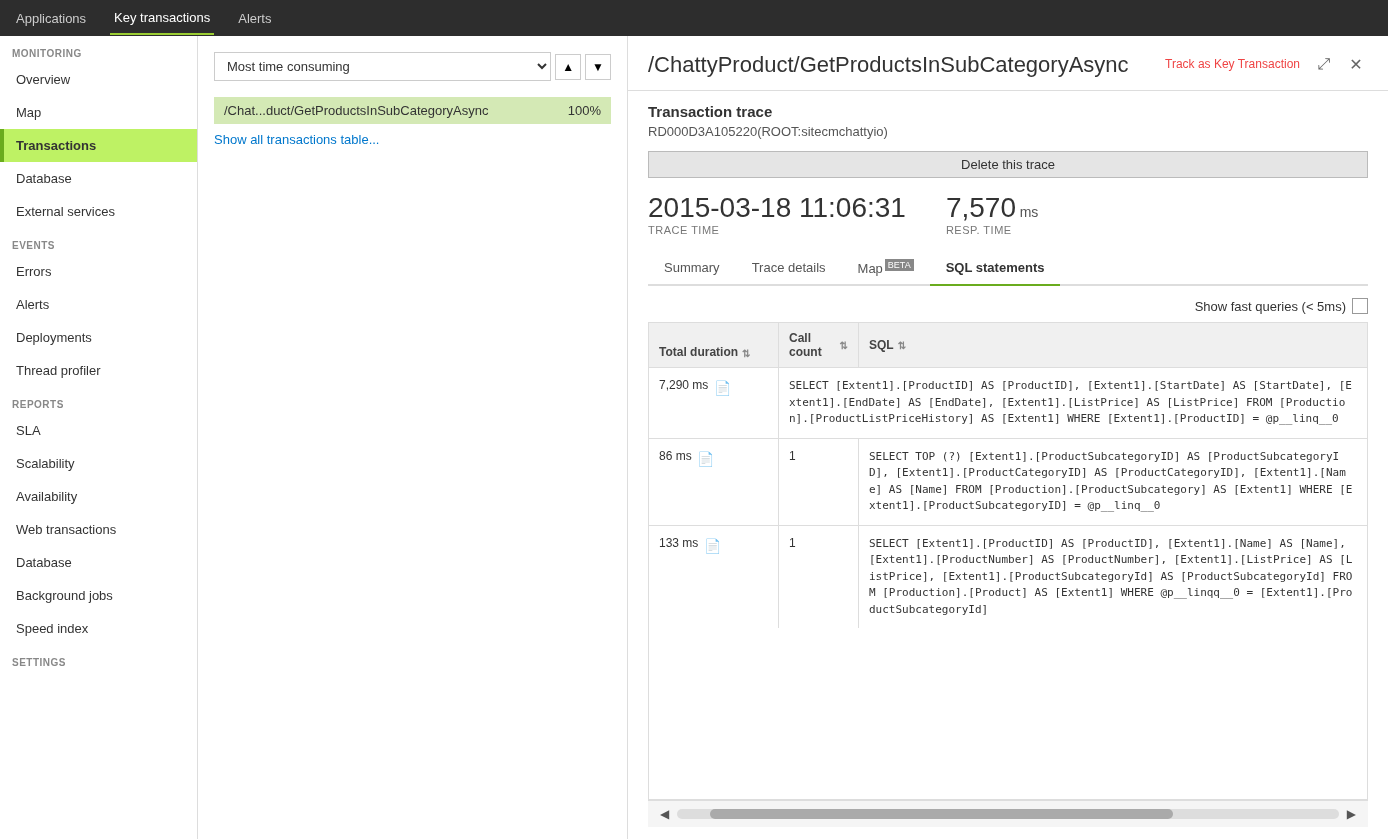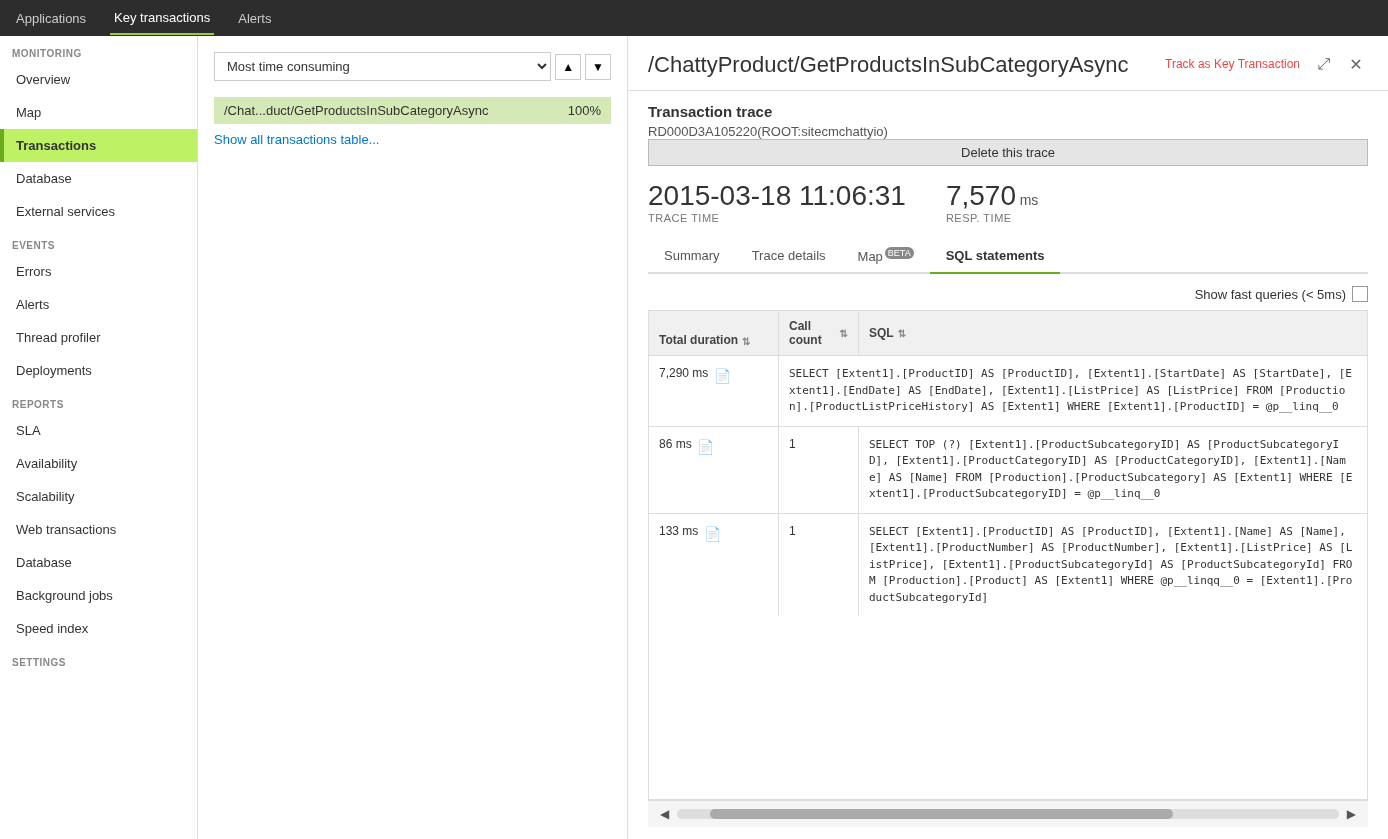--- a/index.html
+++ b/index.html
@@ -171,20 +171,21 @@
       padding: 12px 20px;
       flex: 1;
       display: flex;
       flex-direction: column;
       overflow: hidden;
     }
     .trace-info-row {
       display: flex;
       align-items: center;
       gap: 8px;
+      margin-bottom: 12px;
     }
     .trace-id {
       font-size: 13px;
       color: #555;
     }
     .delete-btn {
       background: #e5e5e5;
       border: 1px solid #bbb;
       padding: 5px 12px;
       font-size: 13px;
@@ -233,21 +234,21 @@
     .tab.active {
       color: #333;
       border-bottom: 2px solid #6aac1e;
       font-weight: bold;
     }
     .tab-beta {
       font-size: 9px;
       background: #888;
       color: #fff;
       padding: 1px 3px;
-      border-radius: 6px;
+      border-radius: 0;
       vertical-align: super;
       margin-left: 2px;
     }
 
     
     .sql-panel {
       flex: 1;
       display: flex;
       flex-direction: column;
       overflow: hidden;
@@ -397,27 +398,27 @@
     <div class="sidebar-section-label">MONITORING</div>
     <div class="sidebar-item">Overview</div>
     <div class="sidebar-item">Map</div>
     <div class="sidebar-item active">Transactions</div>
     <div class="sidebar-item">Database</div>
     <div class="sidebar-item">External services</div>
 
     <div class="sidebar-section-label">EVENTS</div>
     <div class="sidebar-item">Errors</div>
     <div class="sidebar-item">Alerts</div>
+    <div class="sidebar-item">Deployments</div>
     <div class="sidebar-item">Thread profiler</div>
-    <div class="sidebar-item">Deployments</div>
 
     <div class="sidebar-section-label">REPORTS</div>
     <div class="sidebar-item">SLA</div>
+    <div class="sidebar-item">Scalability</div>
     <div class="sidebar-item">Availability</div>
-    <div class="sidebar-item">Scalability</div>
     <div class="sidebar-item">Web transactions</div>
     <div class="sidebar-item">Database</div>
     <div class="sidebar-item">Background jobs</div>
     <div class="sidebar-item">Speed index</div>
 
     <div class="sidebar-section-label">SETTINGS</div>
   </div>
 
   <div class="main-content">
 

